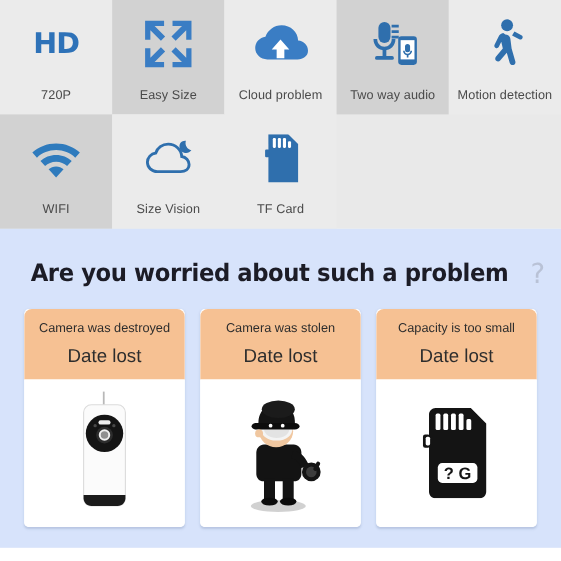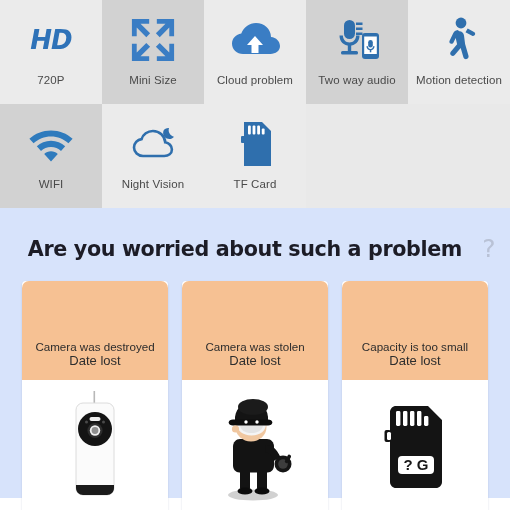--- a/index.html
+++ b/index.html
@@ -41,32 +41,31 @@
   .feature-cell.dark  { background: #d2d2d2; }
 
   .feature-icon {
     height: 52px;
     display: flex;
     align-items: center;
     justify-content: center;
   }
   .feature-icon svg { display: block; }
   .feature-label {
-    margin-top: 8px;
+    margin-top: 15px;
     font-size: 11.5px;
     color: #4a4a4a;
     letter-spacing: 0.1px;
     text-align: center;
     line-height: 1.1;
     white-space: nowrap;
   }
   .hd-text {
     font-family: "DejaVu Sans", sans-serif;
     font-weight: bold;
-    font-style: italic;
     font-size: 26px;
     color: #2e72b8;
     letter-spacing: -1px;
   }
 
   
   .problem-panel {
     position: relative;
     width: 510px;
     height: 290px;
@@ -114,26 +113,25 @@
     background: #f6c193;
     border-radius: 7px 7px 0 0;
     padding: 11px 6px 11px 6px;
     text-align: center;
   }
   .card-title {
     font-size: 11.6px;
     color: #2d2d2d;
     line-height: 1.15;
     white-space: nowrap;
-    margin-top: 48px;
   }
   .card-sub {
-    font-size: 13px;
+    font-size: 17px;
     color: #2d2d2d;
-    margin-top: 1px;
+    margin-top: 9px;
     line-height: 1.15;
   }
   .card-body {
     height: 134px;
     background: #ffffff;
     display: flex;
     align-items: center;
     justify-content: center;
   }
   .card-body svg { display: block; }
@@ -156,21 +154,21 @@
       <div class="feature-icon">
         <svg width="46" height="46" viewBox="0 0 48 48">
           <g fill="#3a7dc4">
             <polygon points="2,2 20,2 20,7 11,7 21,17 17,21 7,11 7,20 2,20"></polygon>
             <polygon points="46,2 28,2 28,7 37,7 27,17 31,21 41,11 41,20 46,20"></polygon>
             <polygon points="2,46 20,46 20,41 11,41 21,31 17,27 7,37 7,28 2,28"></polygon>
             <polygon points="46,46 28,46 28,41 37,41 27,31 31,27 41,37 41,28 46,28"></polygon>
           </g>
         </svg>
       </div>
-      <div class="feature-label">Mini Size</div>
+      <div class="feature-label">Easy Size</div>
     </div>
 
     <div class="feature-cell light">
       <div class="feature-icon">
         <svg width="52" height="40" viewBox="0 0 52 40">
           <path fill="#3a7dc4" d="M14 34c-6.1 0-11-4.6-11-10.3 0-5.2 4-9.5 9.3-10.2C14.6 7.3 20.3 3 27 3c8.2 0 14.9 6.2 15 13.9 5.1.4 9 4.4 9 9.2C51 31 46.6 34 41.5 34H14z"></path>
           <polygon fill="#ffffff" points="26,16 34,25 29.5,25 29.5,33 22.5,33 22.5,25 18,25"></polygon>
         </svg>
       </div>
       <div class="feature-label">Cloud problem</div>
@@ -224,21 +222,21 @@
       <div class="feature-label">WIFI</div>
     </div>
 
     <div class="feature-cell light">
       <div class="feature-icon">
         <svg width="52" height="40" viewBox="0 0 52 40">
           <path d="M42 4c-1 3 .3 6.4 3.2 8 .6.3 1.2.5 1.8.7-1.6 2.1-4.5 3-7.1 1.9-3.1-1.3-4.6-4.9-3.3-8C37.4 5 39.6 3.8 42 4z" fill="#2f6fad"></path>
           <path d="M16 32c-5 0-9-3.8-9-8.5 0-4.3 3.3-7.8 7.6-8.4C16 10.4 20.5 7 25.9 7c6.6 0 12 5 12.3 11.3 3.8.5 6.7 3.6 6.7 7.3 0 4.1-3.5 6.4-7.7 6.4H16z" fill="none" stroke="#2f6fad" stroke-width="2.6"></path>
         </svg>
       </div>
-      <div class="feature-label">Night Vision</div>
+      <div class="feature-label">Size Vision</div>
     </div>
 
 
     <div class="feature-cell light">
       <div class="feature-icon">
         <svg width="36" height="44" viewBox="0 0 36 44">
           <path fill="#2f6fad" d="M7 0h18l9 9v35H7z"></path>
           <g fill="#ffffff">
             <rect x="11" y="3.5" width="2.8" height="9" rx="1"></rect>
             <rect x="15.6" y="3.5" width="2.8" height="9" rx="1"></rect>

